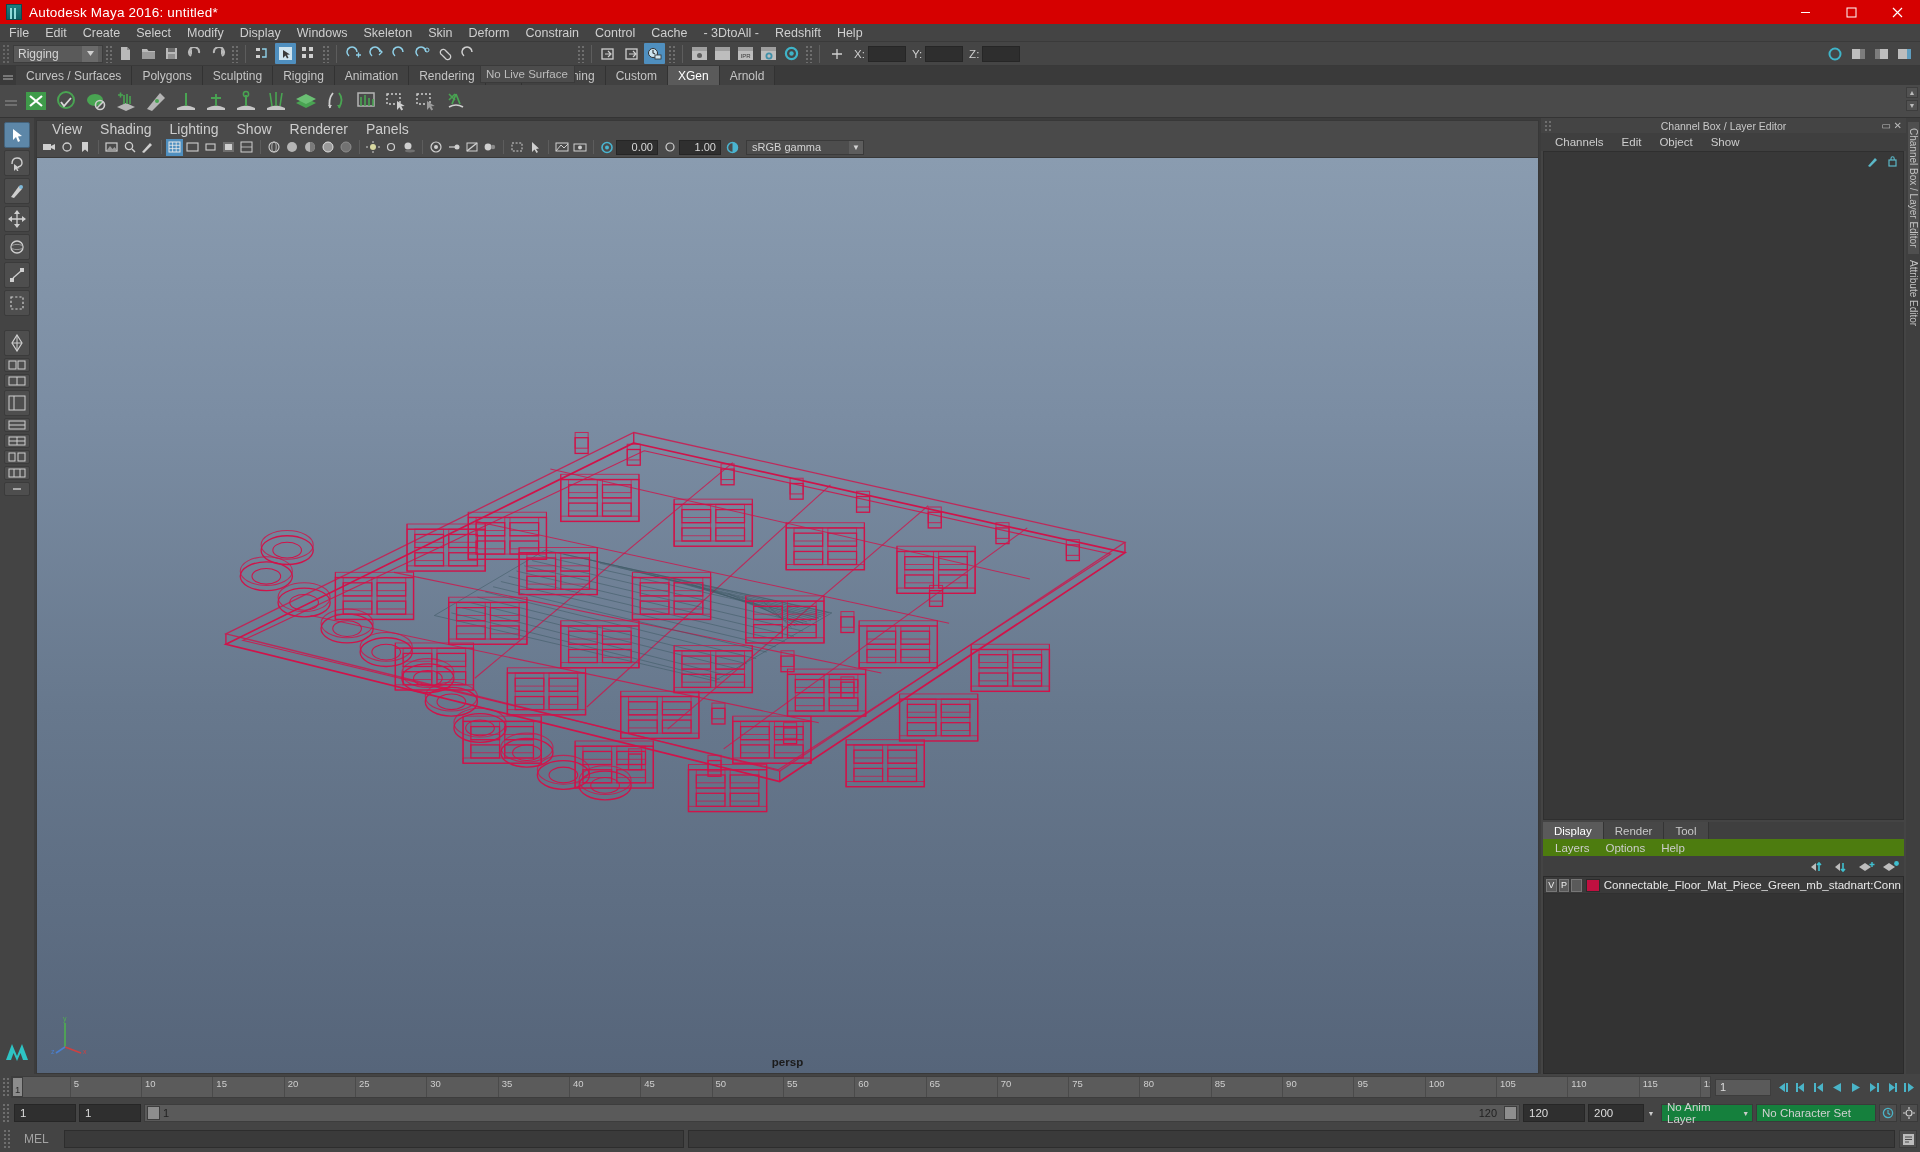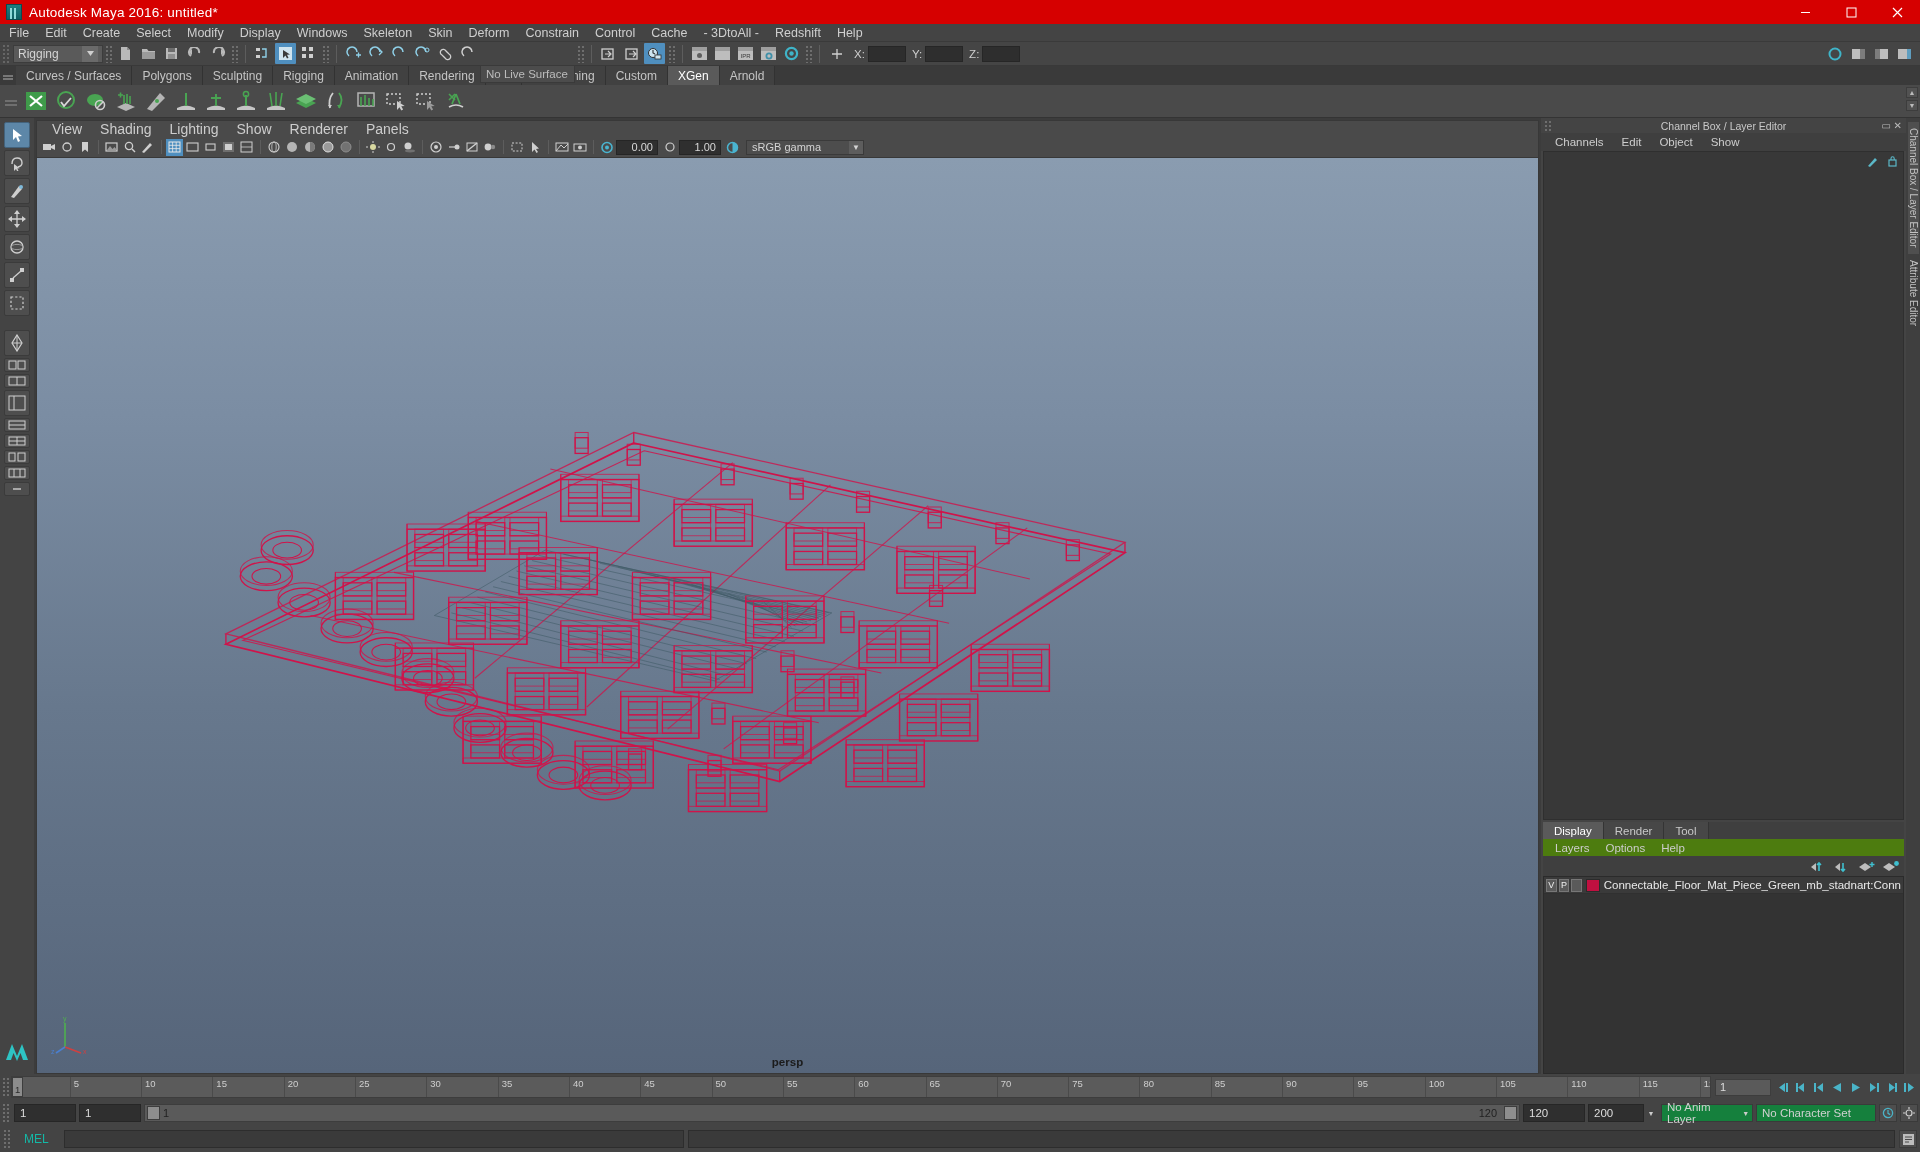--- a/index.html
+++ b/index.html
@@ -218,21 +218,21 @@
      position:relative; display:flex; align-items:center; }
   .rg-handle{ position:absolute; width:13px; height:14px; background:#8e8e8e; border:1px solid #3d3d3d;}
   .rg-text{ position:absolute; font-size:11px; color:#222;}
   .rg-combo{ height:18px; background:#15803d; border:1px solid #3a3a3a; color:#d0d0d0;
      font-size:11.5px; display:flex; align-items:center; padding-left:5px; }
   .rg-combo .ar{ margin-left:auto; width:13px; text-align:center; font-size:7px; color:#ccc;}
 
   
   .cmdline{ height:26px; flex:0 0 26px; background:#444; display:flex; align-items:center;
      padding:0 3px; gap:4px;}
-  .mel-lbl{ width:44px; font-size:12px; color:#14b8a6; padding-left:8px;}
+  .mel-lbl{ width:44px; font-size:12px; color:#a3a3a3; padding-left:8px;}
   .mel-input{ width:620px; height:18px; background:#3a3a3a; border:1px solid #2d2d2d;}
   .mel-out{ flex:1 1 auto; height:18px; background:#3a3a3a; border:1px solid #2d2d2d;}
   .cmd-icon{ width:18px;height:18px;background:#4e4e4e;border:1px solid #3a3a3a;
     display:flex;align-items:center;justify-content:center;}
 
   
   .statusbar{ height:22px; flex:0 0 22px; background:#4f4f4f; display:flex; align-items:center;
      padding-left:10px; font-size:11.5px; color:#d8d8d8; border-top:1px solid #3a3a3a;}
 
   svg { display:block; }

